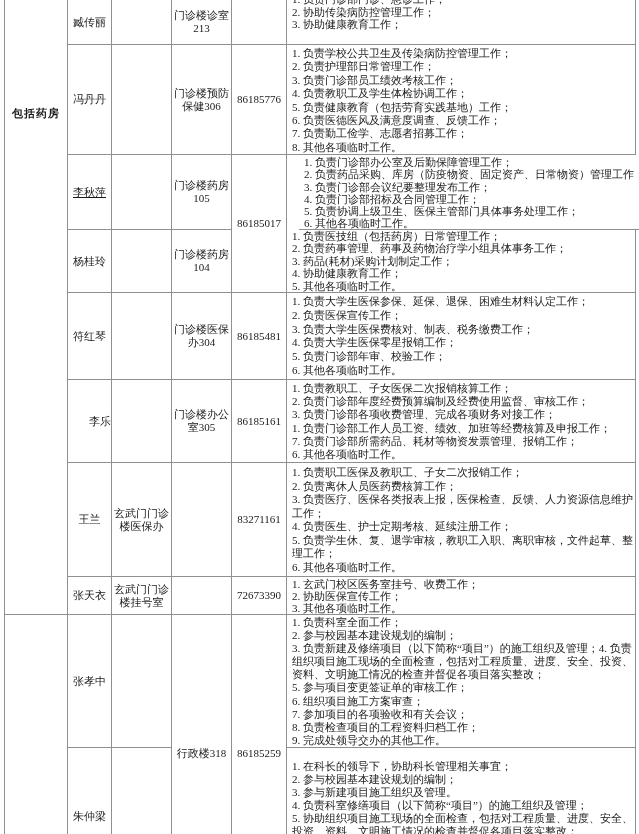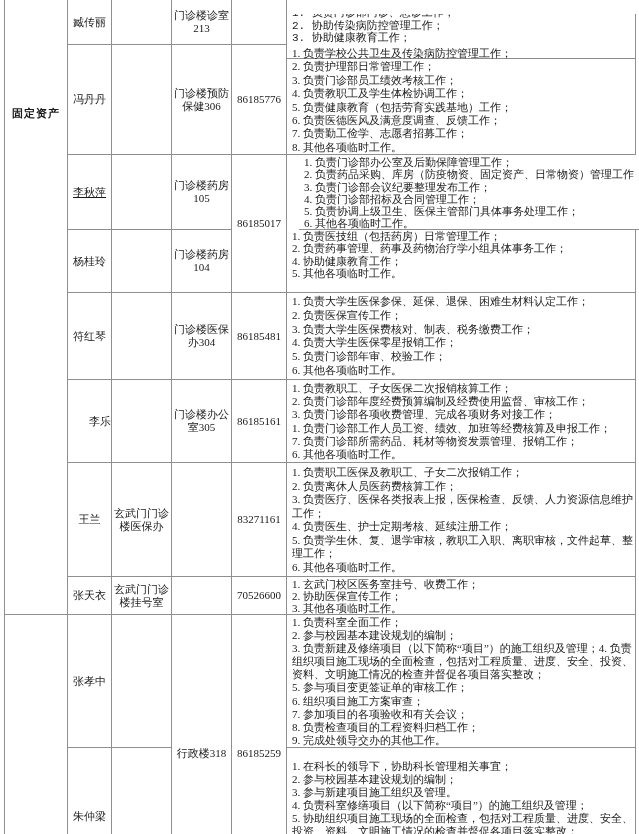--- a/index.html
+++ b/index.html
@@ -25,21 +25,21 @@
   .low{align-items:flex-start;padding-top:62px;justify-content:center;}
   .mid2{display:block;text-align:center;padding-top:132px;line-height:13px;}
 </style>
 </head>
 <body>
 
 <div class="page">
   <div class="tbl">
 
     <div class="c cat" style="left:0;top:0;width:63px;height:615px;">
-      <span>固定资产</span>
+      <span>包括药房</span>
     </div>
     <div class="c nobb" style="left:0;top:615px;width:63px;height:219px;"></div>
 
     <div class="c ctr" style="left:63px;top:0;width:44px;height:45px;">
         <span>臧传丽</span>
       </div>
     <div class="c ctr" style="left:63px;top:45px;width:44px;height:110px;">
         <span>冯丹丹</span>
       </div>
     <div class="c ctr" style="left:63px;top:155px;width:44px;height:75px;text-decoration:underline;">
@@ -114,25 +114,25 @@
     <div class="c ctr" style="left:227px;top:293px;width:55px;height:87px;">
         <span>86185481</span>
       </div>
     <div class="c ctr" style="left:227px;top:380px;width:55px;height:83px;">
         <span>86185161</span>
       </div>
     <div class="c ctr" style="left:227px;top:463px;width:55px;height:114px;">
         <span>83271161</span>
       </div>
     <div class="c ctr" style="left:227px;top:577px;width:55px;height:38px;">
-        <span>70526600</span>
+        <span>72673390</span>
       </div>
     <div class="c mid2 nobb" style="left:227px;top:615px;width:55px;height:219px;"><span>86185259</span></div>
 
-    <div class="c duties d1" style="left:282px;top:14px;width:349px;height:45px;font-family:Liberation Mono, monospace;">
+    <div class="c duties d1" style="left:282px;top:0;width:349px;height:45px;">
       <div class="dlist">
         <div class="duty">1. 负责门诊部门诊、急诊工作；</div>
         <div class="duty">2. 协助传染病防控管理工作；</div>
         <div class="duty">3. 协助健康教育工作；</div>
       </div>
     </div>
     <div class="c duties d2" style="left:282px;top:45px;width:349px;height:110px;">
       <div class="duty">1. 负责学校公共卫生及传染病防控管理工作；</div>
       <div class="duty">2. 负责护理部日常管理工作；</div>
       <div class="duty">3. 负责门诊部员工绩效考核工作；</div>
@@ -146,20 +146,21 @@
       <div class="duty">1. 负责门诊部办公室及后勤保障管理工作；</div>
       <div class="duty">2. 负责药品采购、库房（防疫物资、固定资产、日常物资）管理工作；</div>
       <div class="duty">3. 负责门诊部会议纪要整理发布工作；</div>
       <div class="duty">4. 负责门诊部招标及合同管理工作；</div>
       <div class="duty">5. 负责协调上级卫生、医保主管部门具体事务处理工作；</div>
       <div class="duty">6. 其他各项临时工作。</div>
     </div>
     <div class="c duties d4" style="left:282px;top:230px;width:349px;height:63px;">
       <div class="duty">1. 负责医技组（包括药房）日常管理工作；</div>
       <div class="duty">2. 负责药事管理、药事及药物治疗学小组具体事务工作；</div>
+      <div class="duty">3. 药品(耗材)采购计划制定工作；</div>
       <div class="duty">4. 协助健康教育工作；</div>
       <div class="duty">5. 其他各项临时工作。</div>
     </div>
     <div class="c duties d5" style="left:282px;top:293px;width:349px;height:87px;">
       <div class="duty">1. 负责大学生医保参保、延保、退保、困难生材料认定工作；</div>
       <div class="duty">2. 负责医保宣传工作；</div>
       <div class="duty">3. 负责大学生医保费核对、制表、税务缴费工作；</div>
       <div class="duty">4. 负责大学生医保零星报销工作；</div>
       <div class="duty">5. 负责门诊部年审、校验工作；</div>
       <div class="duty">6. 其他各项临时工作。</div>

